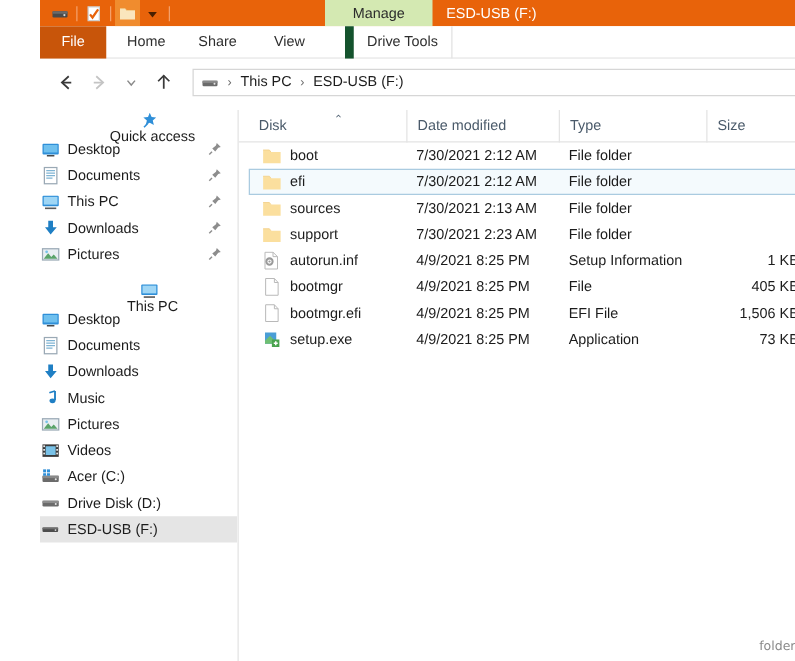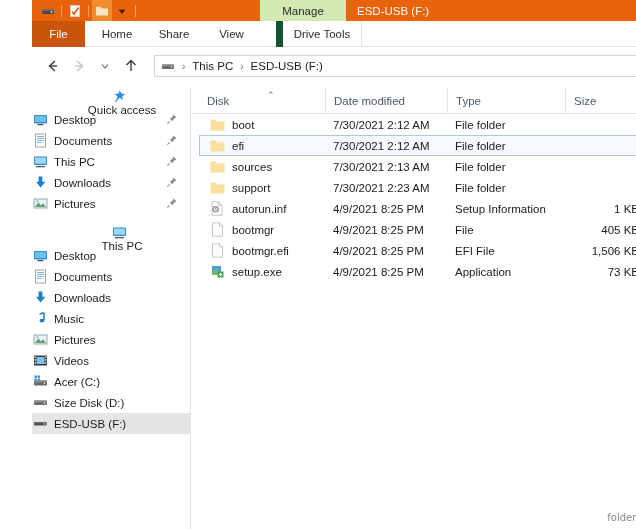--- a/index.html
+++ b/index.html
@@ -455,21 +455,21 @@
     </div>
 
     <div class="nav-row lvl1">
       <span class="ico">
         <svg width="15" height="15" viewBox="0 0 15 15">
           <rect x="1" y="5.5" width="13" height="4.6" rx="1" fill="#6b6b6b"></rect>
           <rect x="1" y="5.5" width="13" height="1.9" fill="#8d8d8d"></rect>
           <circle cx="11.6" cy="8.2" r="0.8" fill="#e6e6e6"></circle>
         </svg>
       </span>
-      <span>Size Disk (D:)</span>
+      <span>Drive Disk (D:)</span>
     </div>
 
     <div class="nav-row lvl1 nav-selected">
       <span class="ico">
         <svg width="15" height="15" viewBox="0 0 15 15">
           <rect x="1" y="6" width="12.5" height="3.6" rx="0.8" fill="#4d4d4d"></rect>
           <rect x="1" y="6" width="12.5" height="1.4" fill="#6f6f6f"></rect>
           <circle cx="11.4" cy="8" r="0.7" fill="#dcdcdc"></circle>
         </svg>
       </span>

